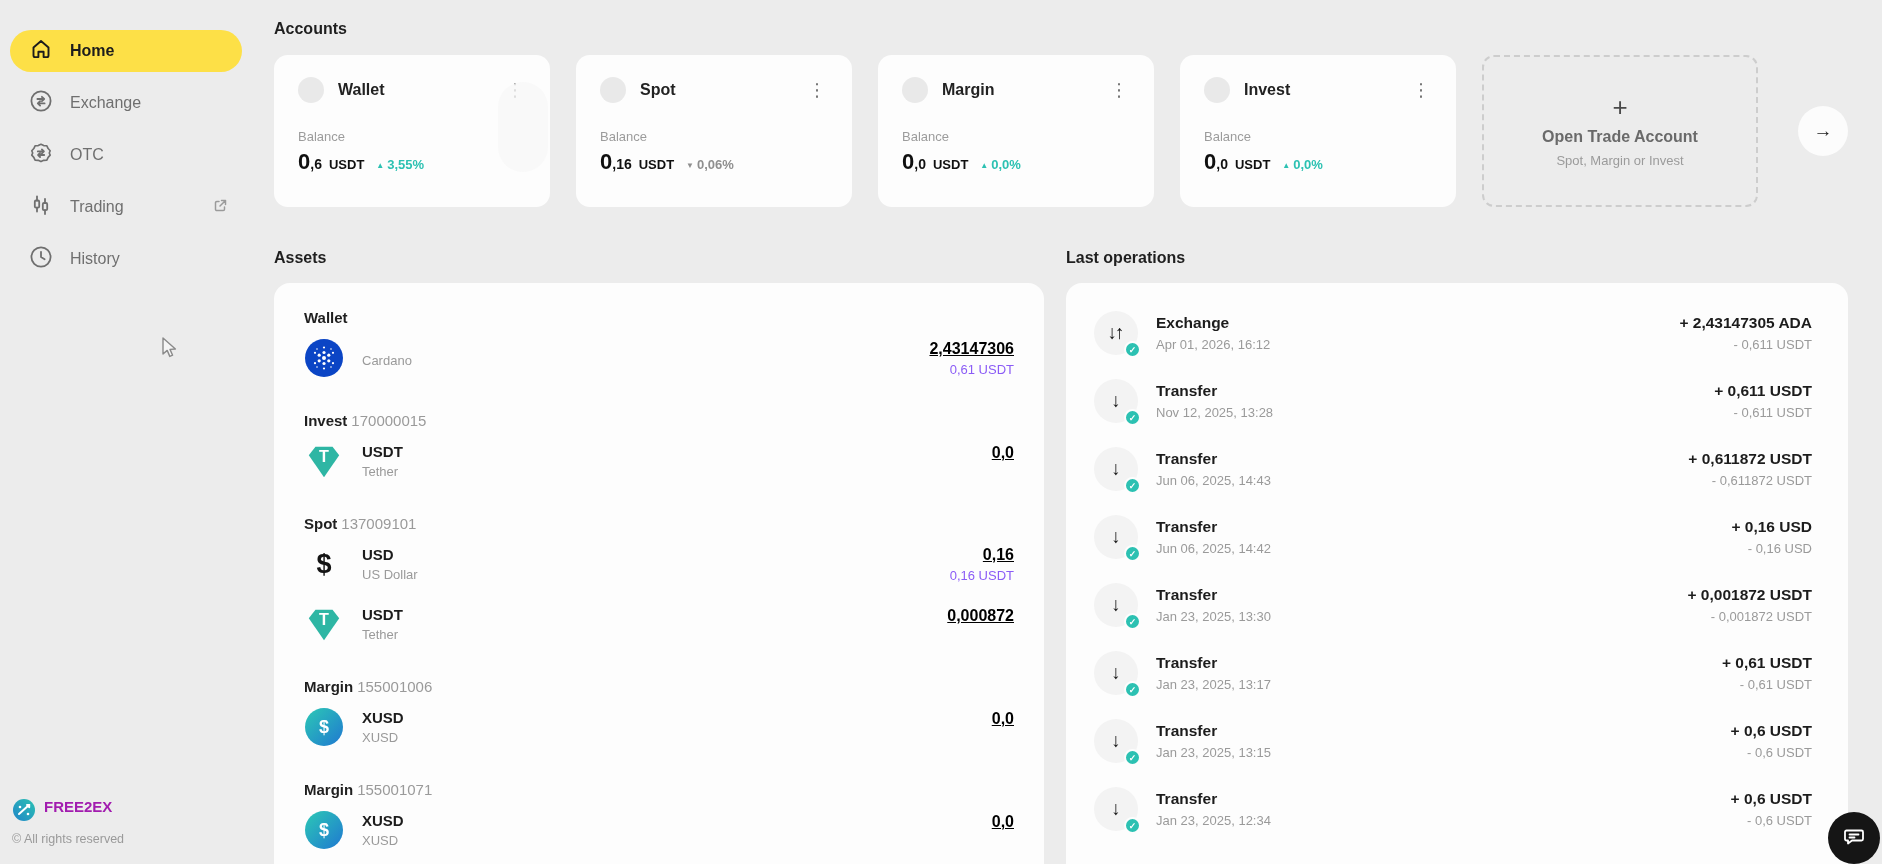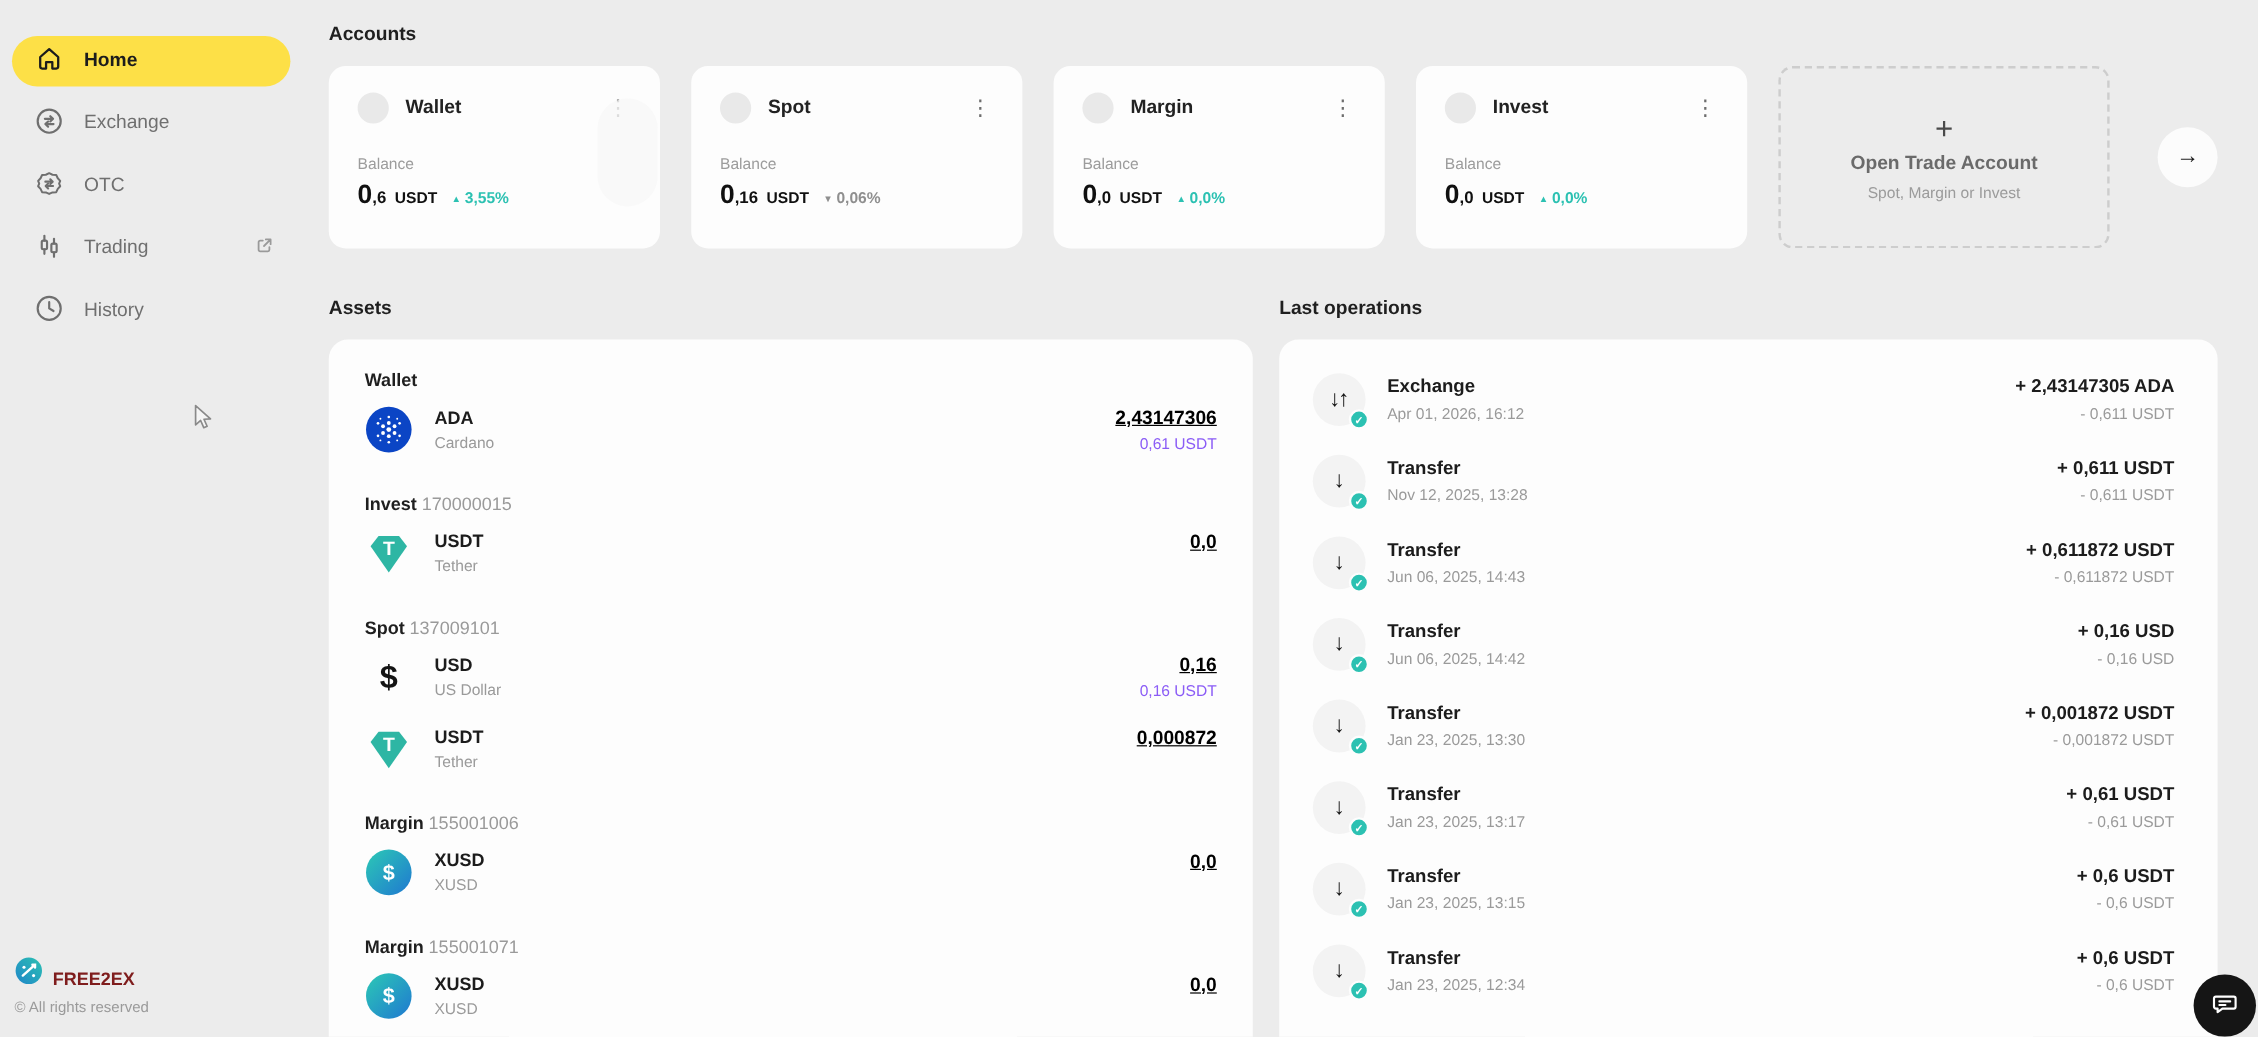--- a/index.html
+++ b/index.html
@@ -16,21 +16,21 @@
   .nav-item {
     display:flex; align-items:center; height:42px;
     margin:0 8px 10px 10px; padding:0 14px 0 18px;
     border-radius:21px; color:#6f6f6f; font-size:16px; gap:16px; cursor:pointer;
   }
   .nav-item.active { background:#fde047; color:#1c1c1c; font-weight:700; }
   .nav-item svg { flex:0 0 26px; }
   .nav-label { flex:1; }
   .ext-icon { color:#9a9a9a; }
   .sidebar-footer { position:absolute; left:12px; bottom:18px; }
-  .brand-row { display:flex; align-items:flex-end; gap:8px; font-size:15px; font-weight:700; color:#7f1d1d; }
+  .brand-row { display:flex; align-items:flex-start; gap:8px; font-size:15px; font-weight:700; color:#a21caf; }
   .copyright { margin-top:7px; color:#9a9a9a; font-size:12.5px; }
 
   
   .content { position:absolute; left:274px; top:0; width:1574px; }
   .section-title { font-size:16px; font-weight:700; color:#1f1f1f; }
   .accounts-title { margin-top:20px; }
 
   .cards-row { display:flex; gap:26px; margin-top:17px; align-items:stretch; }
   .account-card {
     width:276px; height:152px; background:#fdfdfd; border-radius:14px;
@@ -311,21 +311,20 @@
                     <circle cx="11" cy="25.2" r="1.1"></circle>
                     <circle cx="11" cy="14.8" r="1.1"></circle>
                   <circle cx="13" cy="11" r="0.8"></circle>
                     <circle cx="27" cy="11" r="0.8"></circle>
                     <circle cx="13" cy="29" r="0.8"></circle>
                     <circle cx="27" cy="29" r="0.8"></circle>
                 </g>
               </svg>
             </span>
             <span class="asset-names">
-              <div class="asset-sym">ADA</div>
               <div class="asset-name">Cardano</div>
             </span>
             <span class="asset-vals">
               <div class="asset-amount">2,43147306</div>
               <div class="asset-sub">0,61 USDT</div>
             </span>
           </div>
         </div>
 
         <div class="asset-group">

